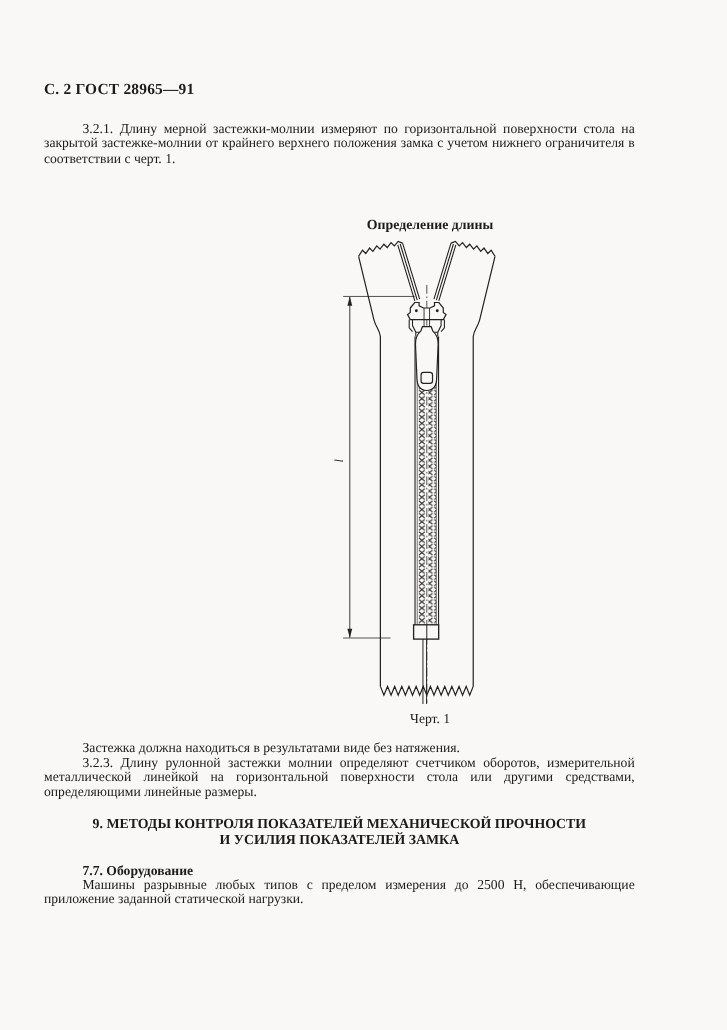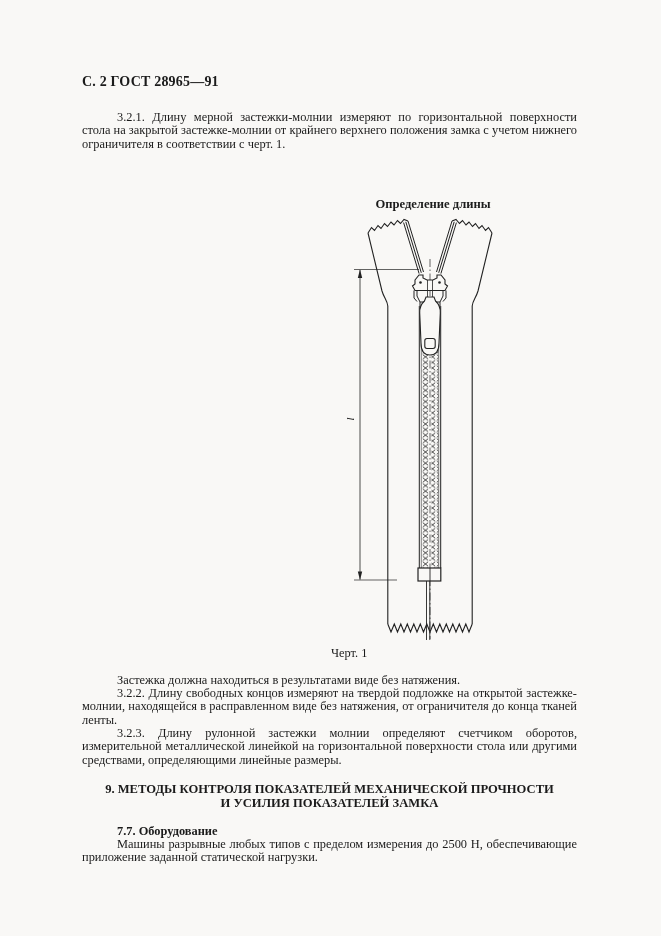--- a/index.html
+++ b/index.html
@@ -6,21 +6,21 @@
   body{
     width:661px;height:936px;
     background:#f9f8f6;
     font-family:"Liberation Serif",serif;
     color:#1b1b1b;
     overflow:hidden;
   }
   .page{
     box-sizing:border-box;
     width:661px;height:936px;
-    padding:74px 84px 0 82px;
+    padding:74px 84px 0 40px;
   }
   .hdr{
     font-weight:bold;
     font-size:14px;
     line-height:16px;
     letter-spacing:.2px;
   }
   p.body{
     margin:0;
     font-size:12.4px;
@@ -37,21 +37,21 @@
   .fig-title{
     margin-top:9px;
     text-align:center;
     font-weight:bold;
     font-size:12.6px;
     line-height:14px;
   }
   .fig-svg{display:block;margin-top:3px;}
   .fig-caption{
     margin-top:5px;
-    text-align:left;
+    text-align:center;
     font-size:12.4px;
     line-height:13px;
   }
   p.after-fig{margin-top:14px;}
   .sec-heading{
     margin-top:16px;
     text-align:center;
     font-weight:bold;
     font-size:12.6px;
     line-height:13.8px;
@@ -129,21 +129,20 @@
       <path class="ln" stroke-width="0.8" d="M29,56 L29,365.5"></path>
       <path d="M29,55.5 L26.8,64 L31.2,64 Z" fill="#222"></path>
       <path d="M29,366 L26.8,357.5 L31.2,357.5 Z" fill="#222"></path>
       <text class="dim" x="23" y="205" text-anchor="middle" transform="rotate(-90 23 205)">l</text>
     </svg>
 
     <div class="fig-caption">Черт. 1</div>
   </div>
 
   <p class="body after-fig">Застежка должна находиться в результатами виде без натяжения.</p>
-  <p class="body">3.2.2. Длину свободных концов измеряют на твердой подложке на открытой застежке-молнии, находящейся в расправленном виде без натяжения, от ограничителя до конца тканей ленты.</p>
   <p class="body">3.2.3. Длину рулонной застежки молнии определяют счетчиком оборотов, измерительной металлической линейкой на горизонтальной поверхности стола или другими средствами, определяющими линейные размеры.</p>
 
   <div class="sec-heading">
     <div>9. МЕТОДЫ КОНТРОЛЯ ПОКАЗАТЕЛЕЙ МЕХАНИЧЕСКОЙ ПРОЧНОСТИ</div>
     <div>И УСИЛИЯ ПОКАЗАТЕЛЕЙ ЗАМКА</div>
   </div>
 
   <div class="sub-heading">7.7. Оборудование</div>
 
   <p class="body">Машины разрывные любых типов с пределом измерения до 2500 Н, обеспечивающие приложение заданной статической нагрузки.</p>

